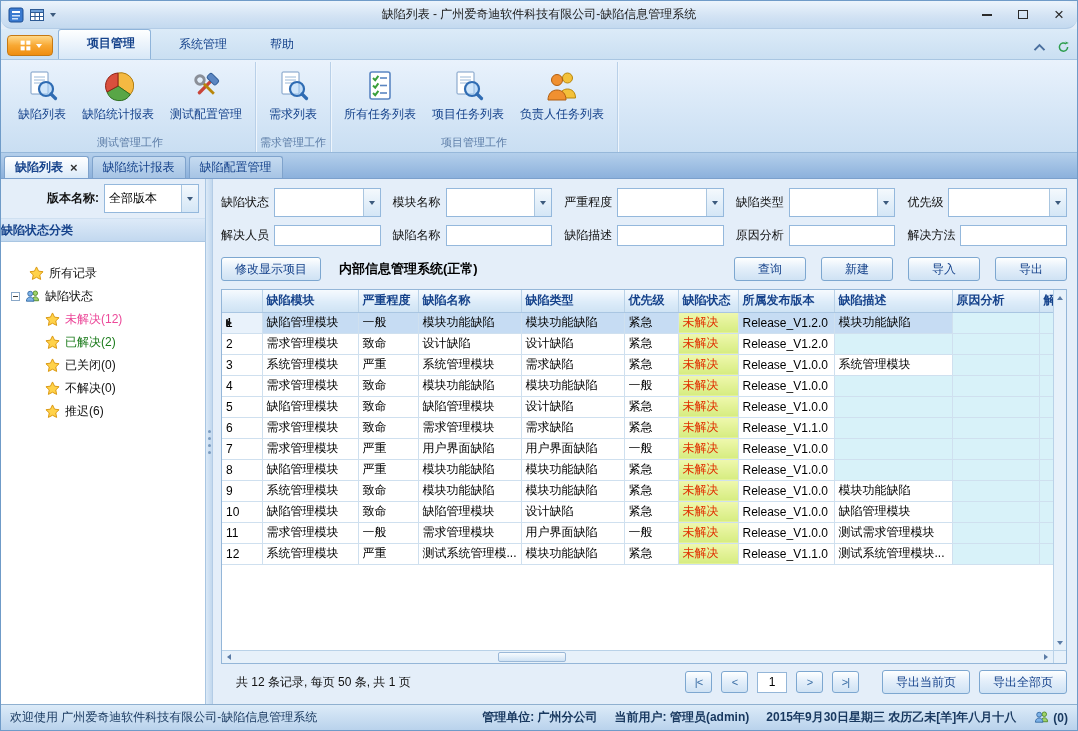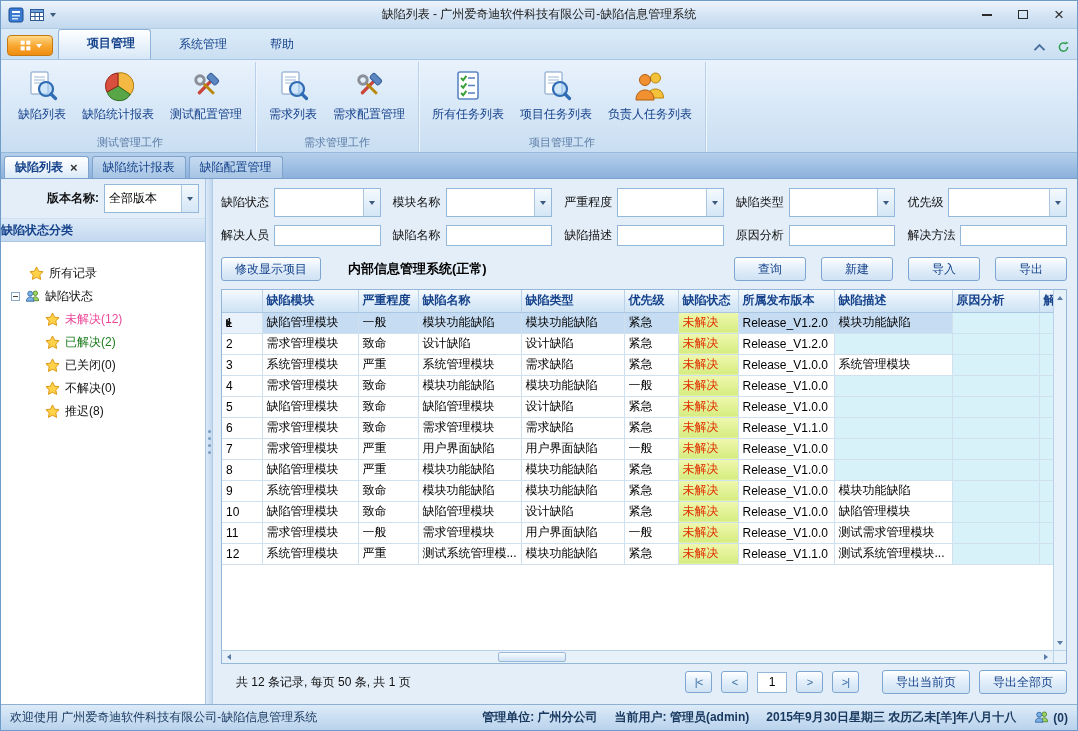--- a/index.html
+++ b/index.html
@@ -1,21 +1,21 @@
 <!DOCTYPE html>
 <html style="--status-unresolved-bg: #d6ec80; --status-unresolved-bg-top: #eff8ae; --status-unresolved-text: #e03000; --selected-row: #c6dcf3; --empty-cell: #d8f2f9; --accent-navy: #15428b;"><head>
 <meta charset="utf-8">
 <style>
   * { box-sizing: border-box; margin: 0; padding: 0; }
   html,body { background:#9db8d6; }
   body { font-family: "Liberation Sans", "DejaVu Sans", sans-serif; }
   .window { width:1078px; height:731px; display:flex; flex-direction:column; border:1px solid #6f9bc8; background:#e4eef9; overflow:hidden; position:relative; }
 
   
-  .titlebar { flex:0 0 28px; display:flex; align-items:center; background:linear-gradient(#ecf4fc,#d3e3f4 55%,#c3d9ef); border-bottom:1px solid #b3cce6; position:relative; }
+  .titlebar { flex:0 0 28px; display:flex; align-items:center; background:linear-gradient(#ecf4fc,#d3e3f4 55%,#c3d9ef); border-bottom:1px solid #b3cce6; position:relative;border-radius:11px; }
   .qat { display:flex; align-items:center; gap:5px; padding-left:7px; z-index:2; }
   .qat .ricon { width:16px; height:16px; }
   .caret { width:0;height:0;border-left:3.5px solid transparent;border-right:3.5px solid transparent;border-top:4px solid #3c5a7d; }
   .title { position:absolute; left:0; right:0; text-align:center; font-size:12px; color:#1b1b1b; }
   .win-controls { margin-left:auto; display:flex; z-index:2; }
   .win-btn { width:36px; height:24px; display:flex; align-items:center; justify-content:center; color:#2b2b2b; }
   .min-glyph { width:10px; height:2px; background:#2b2b2b; }
   .max-glyph { width:10px; height:9px; border:1.5px solid #2b2b2b; }
   .close-glyph { font-size:17px; line-height:1; color:#2b2b2b; }
 
@@ -68,21 +68,21 @@
   
   .filters { display:flex; flex-direction:column; gap:8px; margin-bottom:11px; }
   .f-row { display:grid; grid-template-columns:repeat(5,1fr); gap:0 12px; }
   .field { display:flex; align-items:center; gap:5px; min-width:0; }
   .field label { font-size:12px; color:#111; white-space:nowrap; }
   .tbox { flex:1; min-width:0; height:21px; background:#fff; border:1px solid #94b8dc; font-size:12px; padding:0 4px; font-family:inherit; }
 
   
   .action-row { display:flex; align-items:center; margin-bottom:8px; }
   .btn { height:24px; padding:0 13px; border:1px solid #7da7d0; border-radius:3px; background:linear-gradient(#feffff,#e4effa 45%,#cfe2f4); font-size:12px; color:#15428b; display:inline-flex; align-items:center; justify-content:center; white-space:nowrap; }
-  .modify-btn { margin-right:27px; }
+  .modify-btn { margin-right:18px; }
   .project-label { font-size:13px; font-weight:bold; color:#000; }
   .action-buttons { margin-left:auto; display:flex; gap:15px; }
   .btn.small { width:72px; }
 
   
   .grid-wrap { flex:1; min-height:0; border:1px solid #94b6d8; background:#fff; position:relative; }
   .grid-scroll { position:absolute; left:0; top:0; right:13px; bottom:13px; overflow:hidden; }
   .gtable { border-collapse:collapse; table-layout:fixed; width:877px; }
   .gtable th, .gtable td { height:21px; border-right:1px solid #cfe0ef; border-bottom:1px solid #cfe0ef; font-size:12px; padding:0 4px; white-space:nowrap; overflow:hidden; text-align:left; }
   .gtable th { height:22px; background:linear-gradient(#f6fafe,#ddecf9 55%,#cfe3f4); color:#15428b; font-weight:600; border-right-color:#b9d2e8; border-bottom:1px solid #a9c6e2; }
@@ -240,35 +240,20 @@
                 <rect x="5" y="2" width="17" height="22" rx="1" fill="#fff" stroke="#7a9cc5"></rect>
                 <line x1="8" y1="7" x2="19" y2="7" stroke="#9ab8d8"></line>
                 <line x1="8" y1="10" x2="19" y2="10" stroke="#9ab8d8"></line>
                 <line x1="8" y1="13" x2="19" y2="13" stroke="#9ab8d8"></line>
                 <circle cx="20" cy="19" r="7" fill="rgba(170,210,248,.55)" stroke="#2f6cb3" stroke-width="2.2"></circle>
                 <line x1="25" y1="24" x2="29.5" y2="28.5" stroke="#2f6cb3" stroke-width="3.2" stroke-linecap="round"></line>
               </svg>
             </span>
             <span>需求列表</span>
           </div>
-          <div class="rbtn">
-            <span class="ricon">
-              <svg viewBox="0 0 32 32">
-                <g transform="rotate(45 16 16)">
-                  <rect x="14.5" y="9" width="3.2" height="18" rx="1.2" fill="#c9453a"></rect>
-                  <rect x="10" y="3" width="12" height="6.5" rx="2" fill="#5b86c2" stroke="#2d5a94"></rect>
-                </g>
-                <g transform="rotate(-45 16 16)">
-                  <rect x="14.7" y="11" width="2.8" height="16" fill="#b8860b"></rect>
-                  <circle cx="16" cy="7.5" r="4.2" fill="none" stroke="#8a8f98" stroke-width="3"></circle>
-                </g>
-              </svg>
-            </span>
-            <span>需求配置管理</span>
-          </div>
      </div>
      <div class="rgroup-caption">需求管理工作</div>
    </div>
       <div class="rgroup">
      <div class="rgroup-buttons">
           <div class="rbtn">
             <span class="ricon">
               <svg viewBox="0 0 32 32">
                 <rect x="6" y="2" width="20" height="27" rx="2" fill="#fff" stroke="#5b86c2" stroke-width="1.6"></rect>
                 <path d="M9 8 l2.2 2.2 3.2-4.4" stroke="#3aa03a" stroke-width="2" fill="none"></path>
@@ -394,21 +379,21 @@
             </span>
             <span>不解决(0)</span>
           </div>
           <div class="tree-item" style="padding-left:42px">
 
     <span class="ricon">
               <svg viewBox="0 0 16 16">
                 <path d="M8 1l2.2 4.5 4.8.6-3.5 3.4.9 4.8L8 12l-4.4 2.3.9-4.8L1 6.1l4.8-.6z" fill="#ffd24a" stroke="#d9940a"></path>
               </svg>
             </span>
-            <span>推迟(8)</span>
+            <span>推迟(6)</span>
           </div>
         </div>
     </div>
 
     <div class="splitter">
         <i></i>
         <i></i>
         <i></i>
         <i></i>
       </div>

